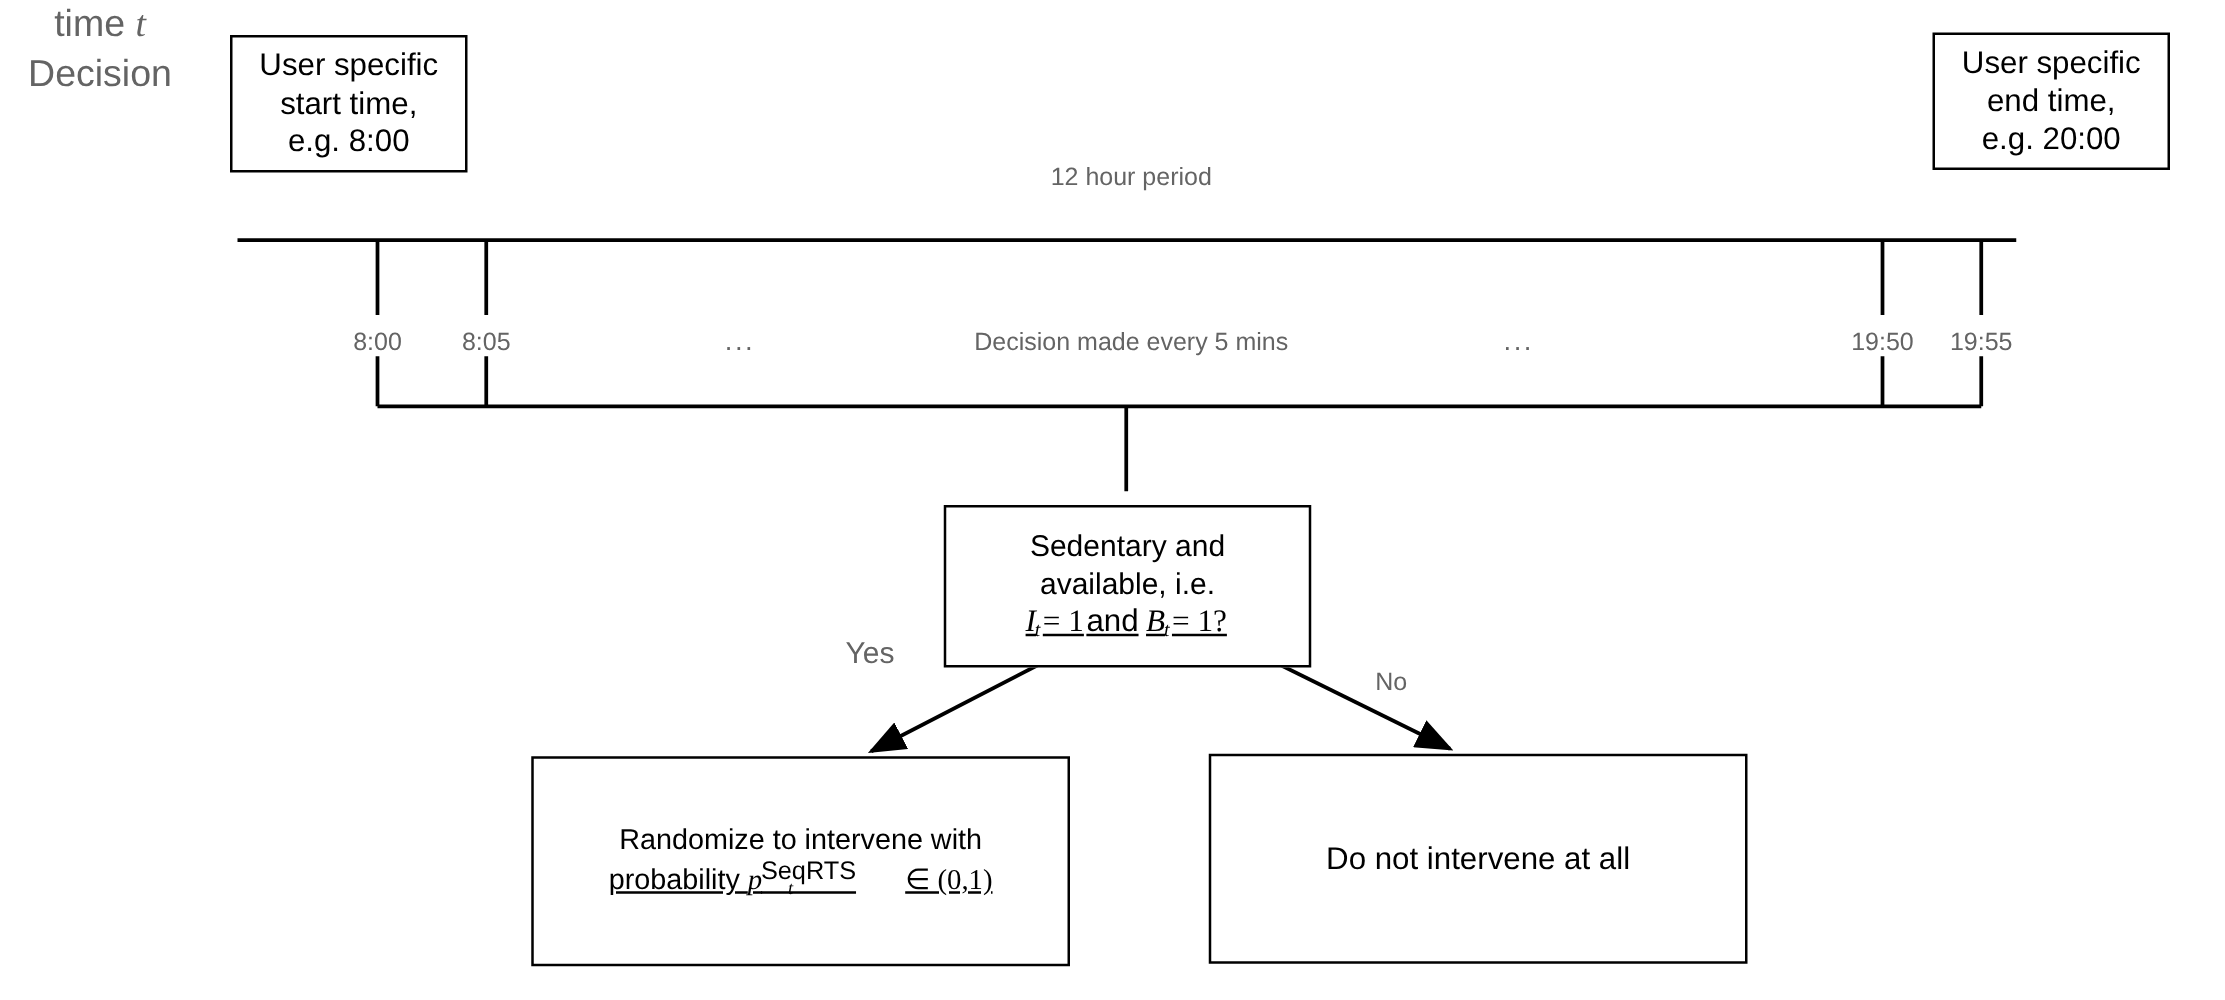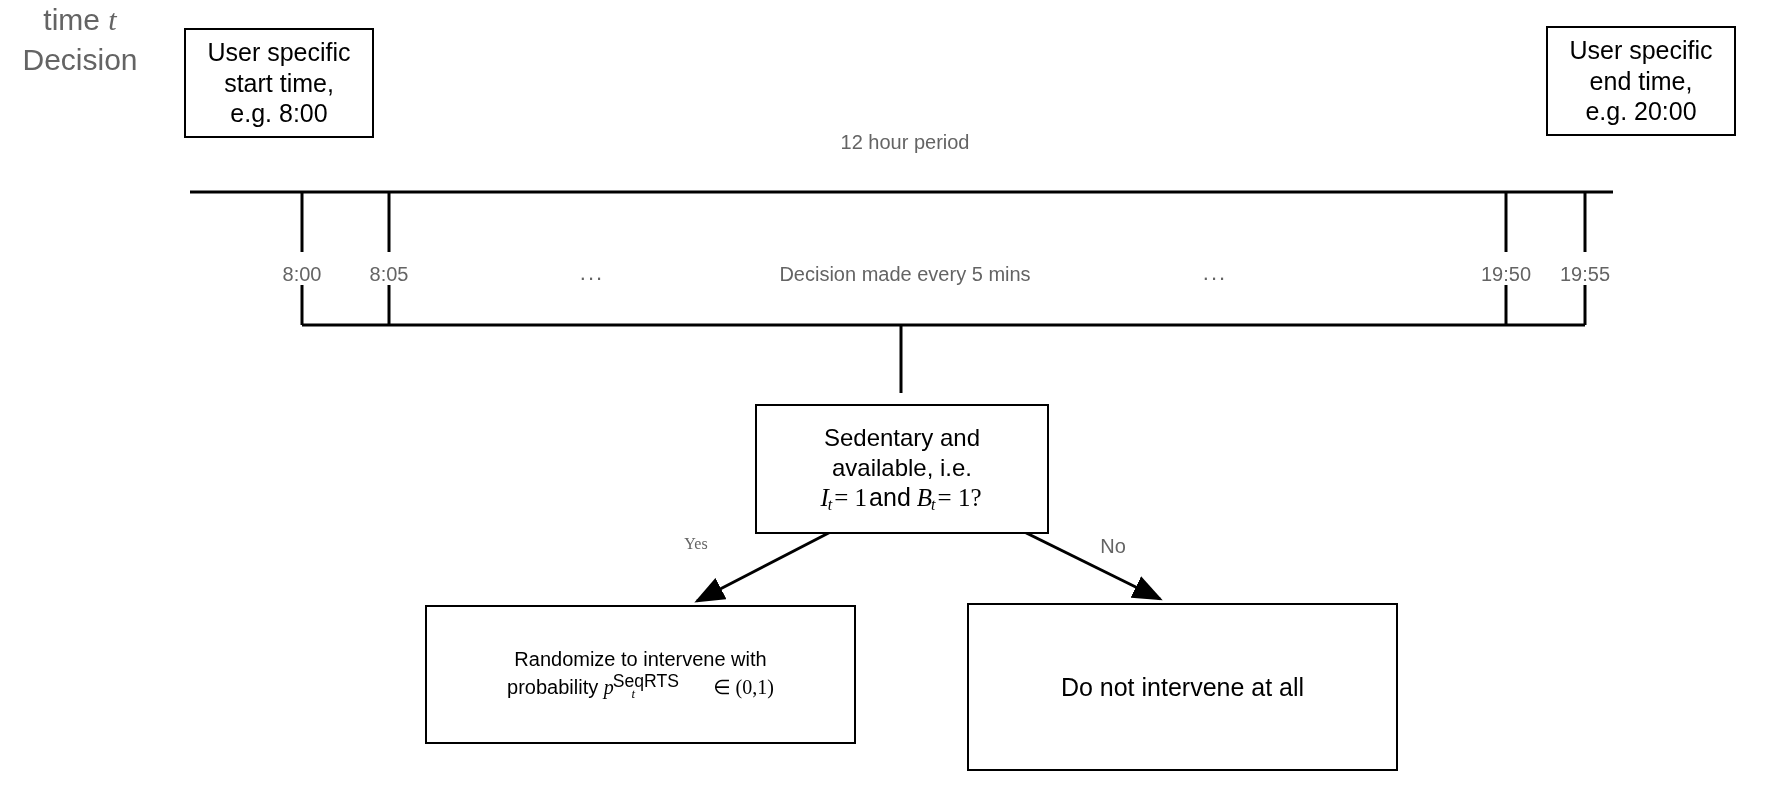--- a/index.html
+++ b/index.html
@@ -53,22 +53,22 @@
   }
 
   
   #box-decision {
     left: 755px; top: 404px; width: 294px; height: 130px;
     font-size: 24px;
   }
 
   
   #box-yes {
-    left: 425px; top: 605px; width: 431px; height: 139px;
-    font-size: 20px;
+    left: 425px; top: 605px; width: 431px; height: 168px;
+    font-size: 23px;
   }
   #box-no {
     left: 967px; top: 603px; width: 431px; height: 168px;
     font-size: 25px;
   }
 
   
   .lbl {
     position: absolute;
     color: #646464;
@@ -85,42 +85,42 @@
     line-height: 1.32;
   }
   #lbl-period   { left: 905px; top: 131px; font-size: 20px; }
   #lbl-cadence  { left: 905px; top: 263px; font-size: 20px; }
   #lbl-t800     { left: 302px; top: 263px; font-size: 20px; }
   #lbl-t805     { left: 389px; top: 263px; font-size: 20px; }
   #lbl-t1950    { left: 1506px; top: 263px; font-size: 20px; }
   #lbl-t1955    { left: 1585px; top: 263px; font-size: 20px; }
   #lbl-dots-l   { left: 592px; top: 260px; font-size: 22px; letter-spacing: 2px; }
   #lbl-dots-r   { left: 1215px; top: 260px; font-size: 22px; letter-spacing: 2px; }
-  #lbl-yes      { left: 696px; top: 535px; font-size: 16px; font-family: Liberation Serif, serif; }
+  #lbl-yes      { left: 696px; top: 509px; font-size: 24px; }
   #lbl-no       { left: 1113px; top: 535px; font-size: 20px; }
 
   
   .mi { font-family: "Liberation Serif", serif; font-style: italic; }
   .mn { font-family: "Liberation Serif", serif; font-style: normal; }
   .mop { font-family: "Liberation Serif", serif; font-style: normal; padding: 0 2px; }
   .sub {
     font-family: "Liberation Serif", serif;
     font-style: italic;
     font-size: 0.64em;
     vertical-align: -0.28em;
     margin-left: -1px;
   }
   .sup-txt {
     font-family: "Liberation Sans", sans-serif;
     font-style: normal;
     font-size: 0.88em;
     vertical-align: 0.42em;
     margin-left: -1px;
   }
-  .mathline { white-space: nowrap; }
+  .mathline { white-space: nowrap; text-decoration: underline; }
   #box-decision .mathline { font-size: 25px; }
 </style>
 </head>
 <body>
 
 <div id="stage">
 
   <svg id="svg-layer" viewBox="0 0 1780 800" xmlns="http://www.w3.org/2000/svg">
     <defs>
       <marker id="arrowhead" markerWidth="10" markerHeight="8" refX="9" refY="4" orient="auto" markerUnits="strokeWidth">

